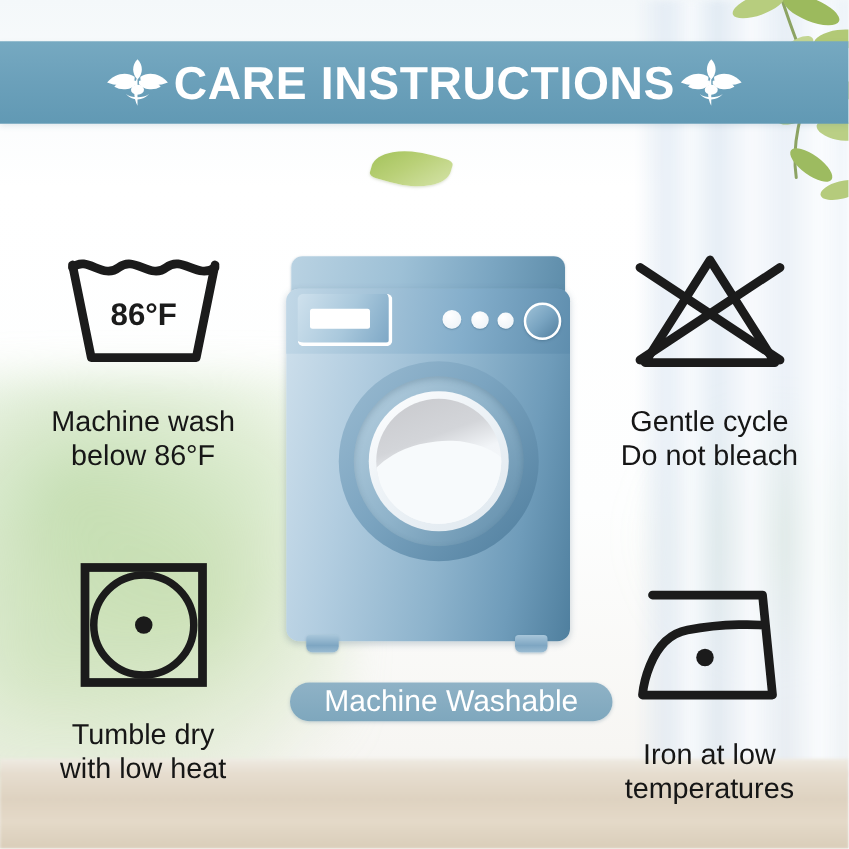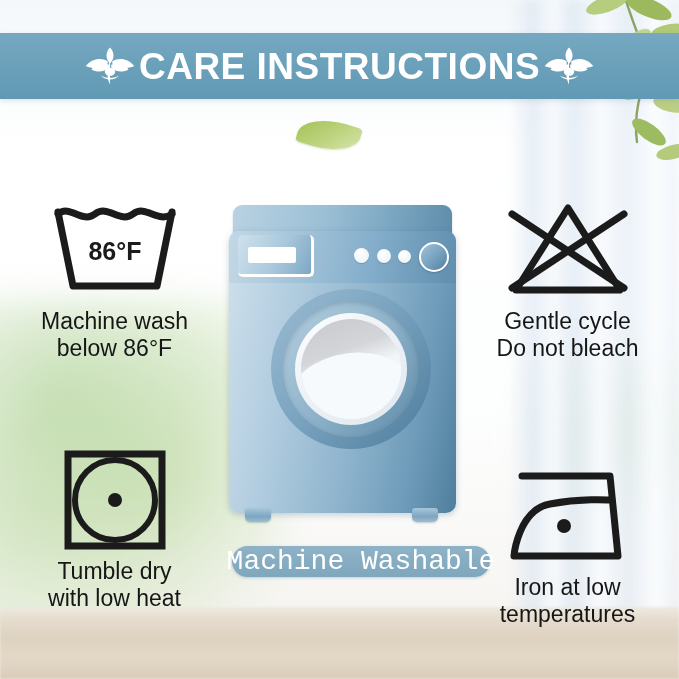--- a/index.html
+++ b/index.html
@@ -77,21 +77,21 @@
     color:#ffffff;font-size:37px;font-weight:bold;letter-spacing:.5px;
     white-space:nowrap;line-height:1;
   }
   .flourish{width:58px;height:44px;flex:none;}
 
   
   .care-item{position:absolute;width:215px;text-align:center;}
   .care-item .sym{height:112px;display:flex;align-items:flex-end;justify-content:center;}
   .care-label{
     font-size:23px;color:#161616;line-height:1.16;white-space:pre-line;
-    margin-top:6px;
+    margin-top:22px;
   }
   #item-wash{left:7px;top:190px;}
   #item-bleach{left:460px;top:190px;}
   #item-dry{left:7px;top:440px;}
   #item-iron{left:460px;top:456px;}
 
   .tubtemp{
     font-size:25px;font-weight:bold;fill:#1b1b1b;
     font-family:"Liberation Sans", sans-serif;
   }
@@ -173,21 +173,21 @@
   .m-foot.right{left:183px;}
 
   
   .badge{
     position:absolute;left:232px;top:546px;width:258px;height:31px;
     border-radius:16px;
     background:linear-gradient(180deg,#8fb2c6 0%,#7ea7bd 100%);
     display:flex;align-items:center;justify-content:center;
     box-shadow:0 1px 3px rgba(80,115,140,.3);
   }
-  .badge-text{color:#ffffff;font-size:28px;line-height:1;white-space:nowrap;font-family:Liberation Mono, monospace;}
+  .badge-text{color:#ffffff;font-size:24px;line-height:1;white-space:nowrap;}
 </style>
 </head>
 <body>
 
 <div class="stage">
 
   <div class="bg-base"></div>
   <div class="bg-green-left"></div>
   <div class="bg-green-right"></div>
   <div class="bg-curtain"></div>

